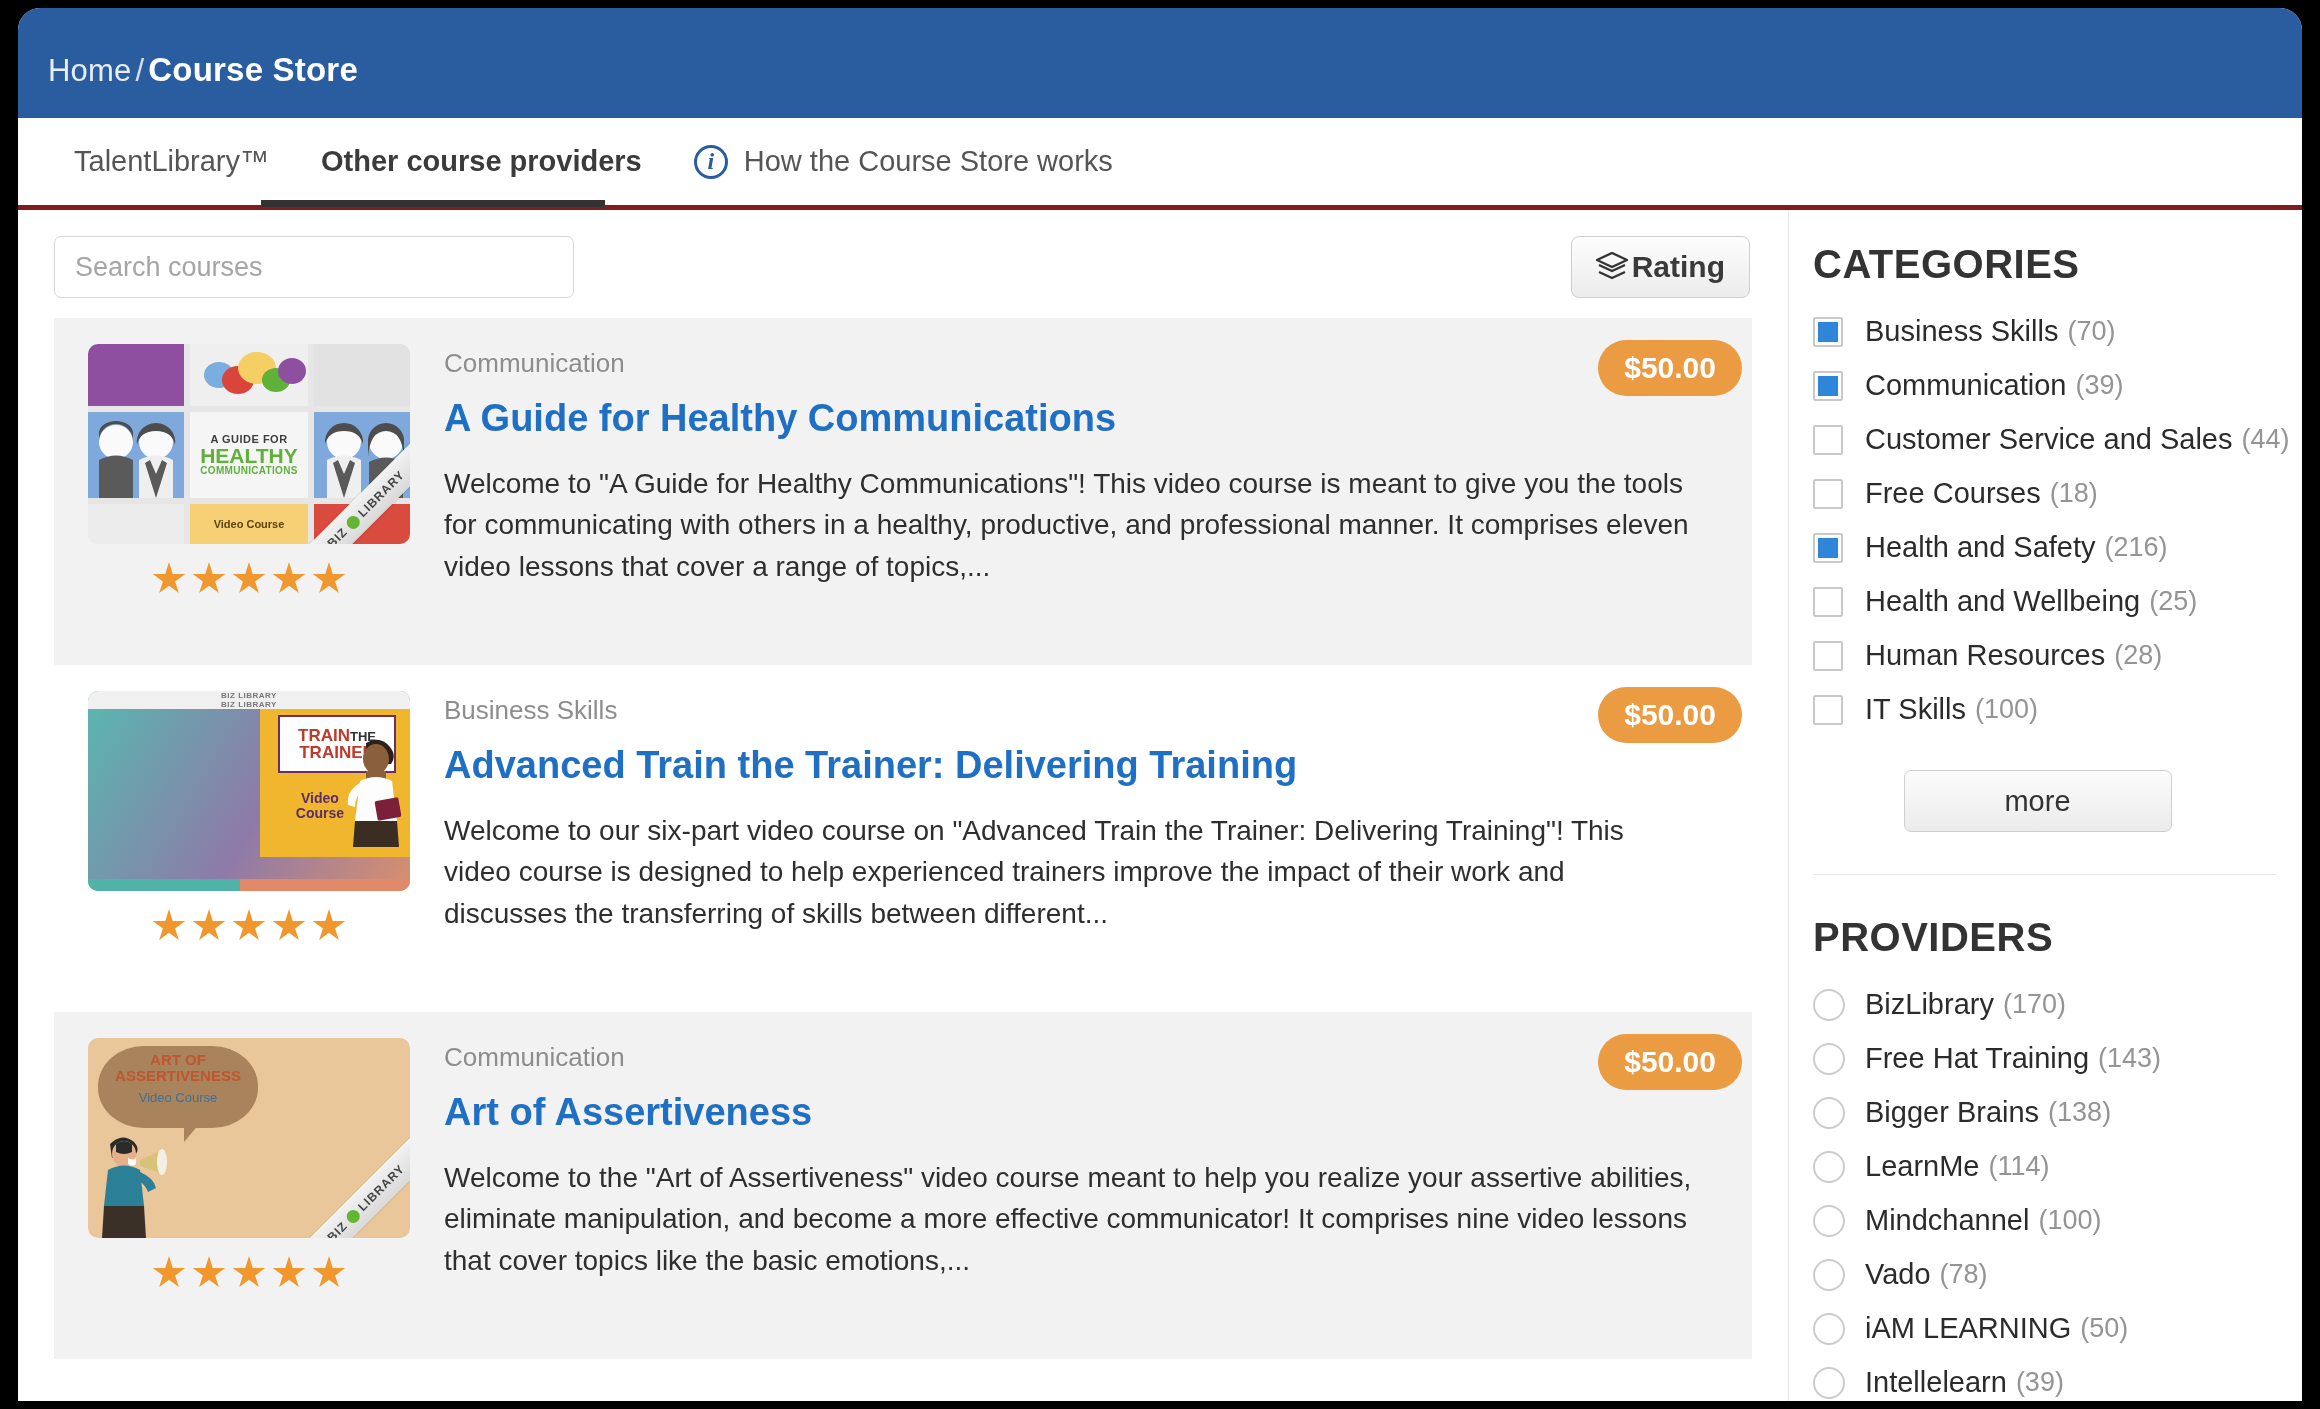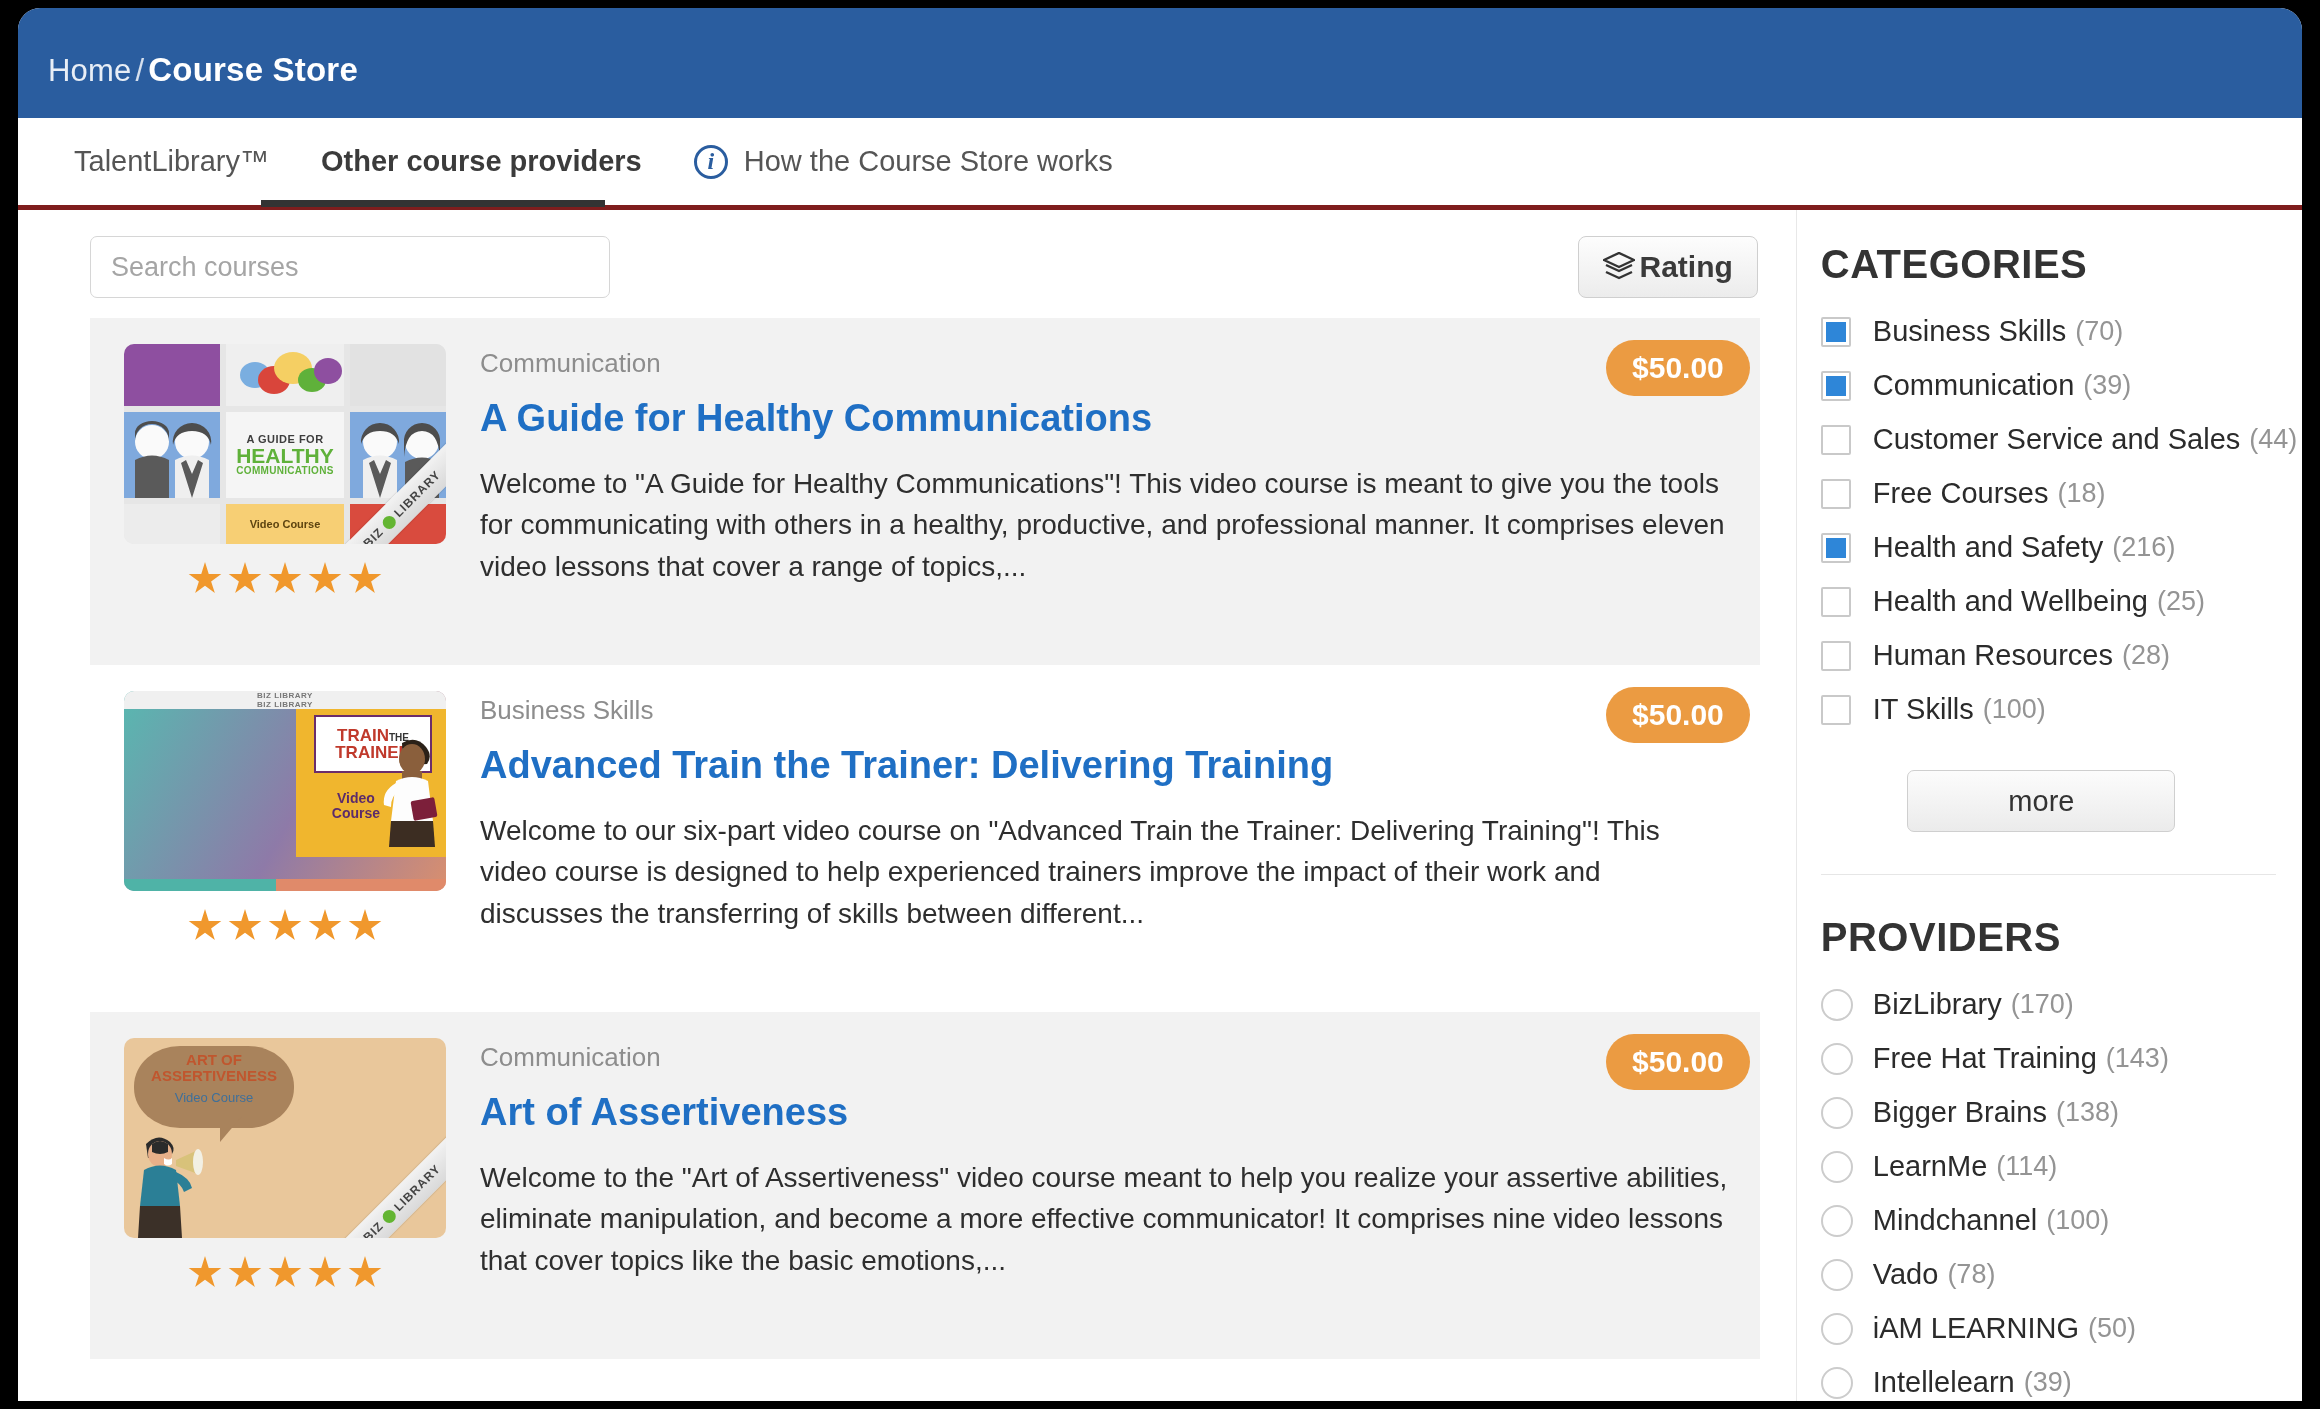--- a/index.html
+++ b/index.html
@@ -51,21 +51,21 @@
   .info-icon {
     width:34px; height:34px; border:3px solid #2a5d9f; border-radius:50%;
     display:inline-flex; align-items:center; justify-content:center;
     color:#2a5d9f; font-weight:bold; font-size:24px; font-style:italic;
     margin-right:16px; flex:none;
     font-family:"Liberation Serif", serif;
   }
 
   
   .body-wrap { display:flex; height:1191px; }
-  .main { width:1770px; position:relative; padding-top:0;margin-left:36px; }
+  .main { width:1770px; position:relative; padding-top:0; }
   .aside {
     width:514px; border-left:1px solid #e8e8e8; padding:28px 0 0 24px;
   }
 
   
   .searchrow {
     display:flex; align-items:center; justify-content:space-between;
     padding:26px 38px 0 36px;
   }
   .search-input {
@@ -181,21 +181,21 @@
   .t2 .topband span { margin:0 7px; white-space:nowrap; }
   .t2 .yellowbox {
     position:absolute; right:0; top:18px; width:150px; height:148px; background:#f0b62e;
   }
   .t2 .ttbox {
     position:absolute; right:14px; top:24px; width:118px; height:58px;
     background:#fff; border:2px solid #6b2d6b;
     display:flex; flex-direction:column; align-items:center; justify-content:center; line-height:1;
   }
   .t2 .ttbox .a { font-size:17px; font-weight:bold; color:#c0392b; }
-  .t2 .ttbox .a em { font-size:10px; color:#333; font-style:normal; }
+  .t2 .ttbox .a em { font-size:13px; color:#333; font-style:normal; }
   .t2 .vc2 {
     position:absolute; right:66px; top:100px; font-size:14px; font-weight:bold;
     color:#5b2b6b; text-align:center; line-height:1.05;
   }
   .t2 .person { position:absolute; right:6px; top:46px; width:58px; height:110px; }
   .t2 .footL { position:absolute; left:0; bottom:0; width:152px; height:12px; background:#4fb3a7; }
   .t2 .footR { position:absolute; right:0; bottom:0; width:170px; height:12px; background:#e08a6a; }
 
   .t3 { background:#e9c79b; }
   .t3 .bubbleBig {

